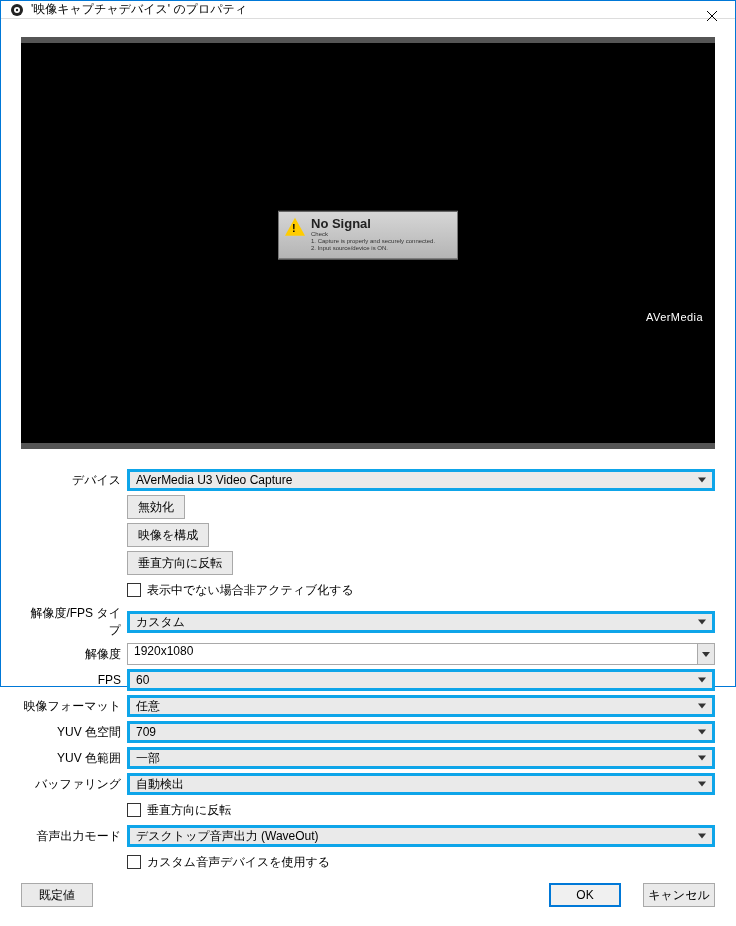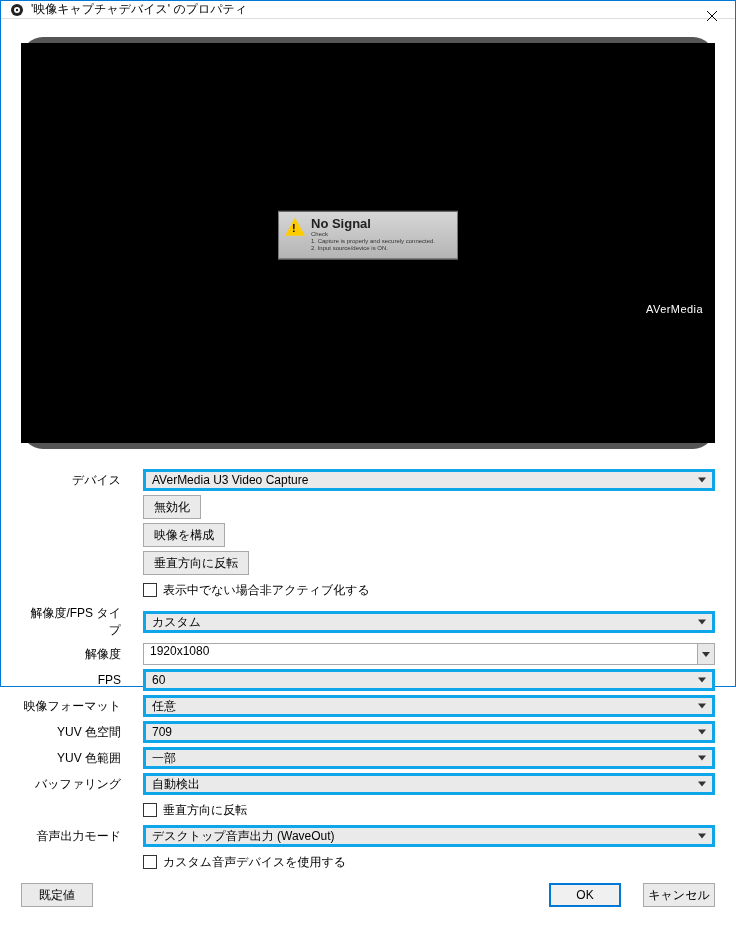--- a/index.html
+++ b/index.html
@@ -46,21 +46,20 @@
     flex: 1;
     padding: 18px 20px 10px 20px;
     display: flex;
     flex-direction: column;
   }
   .preview-outer {
     background: #555;
     padding: 6px 0;
     margin-bottom: 20px;
     flex: 0 0 auto;
-    border-radius: 22px;
   }
   .preview {
     background: #000;
     height: 400px;
     position: relative;
   }
   .nosignal-box {
     position: absolute;
     left: 50%; top: 48%;
     transform: translate(-50%, -50%);
@@ -86,35 +85,35 @@
     left: -3px; top: 4px;
     font-size: 11px;
     font-weight: bold;
     color: #000;
   }
   .ns-text .ns-title { font-weight: bold; font-size: 13px; color: #222; }
   .ns-text .ns-sub { font-size: 6px; color: #333; line-height: 1.2; }
   .brand {
     position: absolute;
     right: 12px;
-    bottom: 128px;
+    bottom: 120px;
     color: #fff;
     font-size: 11px;
     letter-spacing: 0.04em;
   }
   .form-area {
     flex: 1;
     display: flex;
     flex-direction: column;
     gap: 4px;
   }
   .row {
     display: flex;
     align-items: center;
-    gap: 22px;
+    gap: 6px;
     min-height: 22px;
   }
   .lbl {
     width: 100px;
     text-align: right;
     color: #000;
     flex: 0 0 auto;
   }
   .field { flex: 1; }
   .select, .combo {

